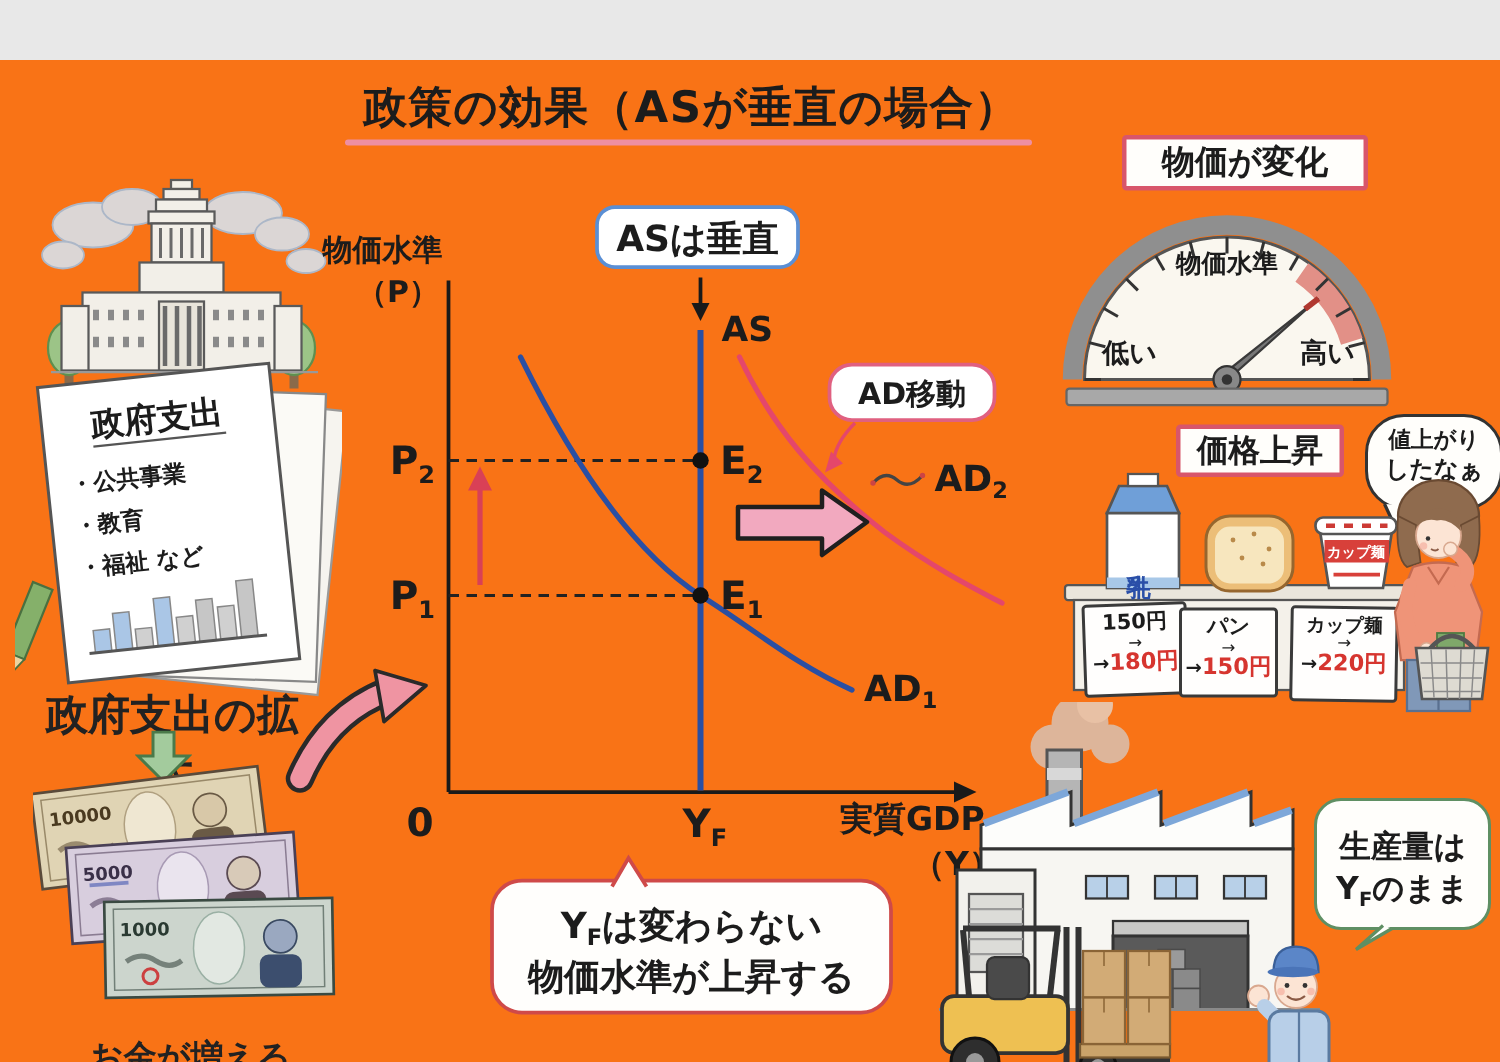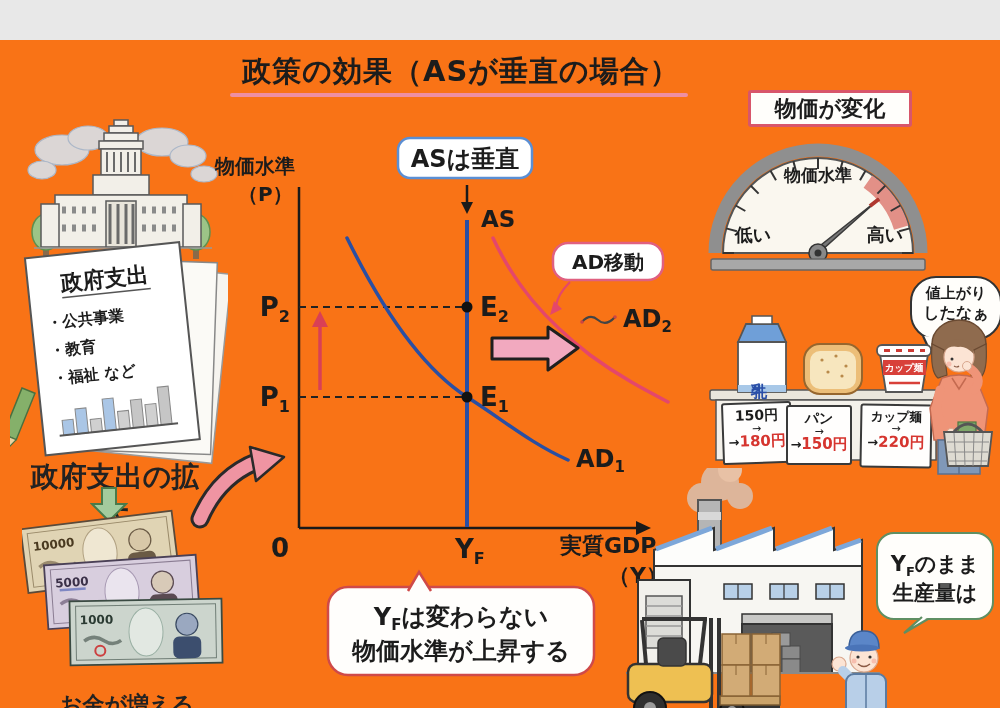--- a/index.html
+++ b/index.html
@@ -231,20 +231,21 @@
     <text x="115" y="46" text-anchor="middle" font-size="17" font-weight="bold" fill="#1c1c1c">物価水準</text>
     <text x="50" y="106" text-anchor="middle" font-size="18" font-weight="bold" fill="#1c1c1c">低い</text>
     <text x="182" y="106" text-anchor="middle" font-size="18" font-weight="bold" fill="#1c1c1c">高い</text>
     <polygon points="109,124 118,110 176,64" fill="#777" stroke="#3a3a3a" stroke-width="1.5"></polygon>
     <line x1="167" y1="71" x2="176" y2="64" stroke="#b03830" stroke-width="4"></line>
     <circle cx="115" cy="118" r="9" fill="#888" stroke="#333" stroke-width="1.5"></circle>
     <circle cx="115" cy="118" r="3.5" fill="#333"></circle>
     <rect x="8" y="124" width="214" height="11" rx="2" fill="#a8a8a8" stroke="#666" stroke-width="1.5"></rect>
   </svg>
 
+  <div class="abs jp red-box" style="left:784px;top:243px;width:106px;height:29px;line-height:29px;font-size:21px">価格上昇</div>
 
   <div class="abs jp bubble" style="left:910px;top:236px;width:88px;height:54px;padding-top:6px">
     <div style="font-size:15px;font-weight:bold">値上がり</div>
     <div style="font-size:16px;font-weight:bold">したなぁ</div>
     <svg class="abs" style="left:8px;bottom:-14px" width="26" height="16" viewBox="0 0 26 16">
       <path d="M3,0 L10,15 L20,1" fill="#fffefb" stroke="#333" stroke-width="2.2"></path>
     </svg>
   </div>
 
   <svg class="abs" style="left:704px;top:258px" width="300" height="175" viewBox="0 0 300 175">
@@ -418,20 +419,20 @@
         <circle cx="258" cy="189" r="1.6" fill="#333"></circle>
       <path d="M246,196 q6,5 12,0" stroke="#8a5a45" stroke-width="1.5" fill="none"></path>
       <circle cx="242" cy="193" r="2.5" fill="#f5b5a5" opacity="0.8"></circle>
         <circle cx="262" cy="193" r="2.5" fill="#f5b5a5" opacity="0.8"></circle>
       <rect x="238" y="250" width="14" height="16" fill="#8098b8" stroke="#5a7090" stroke-width="1.5"></rect>
       <rect x="258" y="250" width="14" height="16" fill="#8098b8" stroke="#5a7090" stroke-width="1.5"></rect>
     </g>
   </svg>
 
   <div class="abs jp" style="left:876px;top:492px;width:118px;height:88px;background:#fffefb;border:2.5px solid #5f8f63;border-radius:18px;text-align:center;padding-top:16px;box-sizing:border-box">
+    <div style="font-size:21px;font-weight:bold">生産量は</div>
     <div style="font-size:21px;font-weight:bold"><span>Y</span><sub style="font-size:13px">F</sub><span>のまま</span></div>
-    <div style="font-size:21px;font-weight:bold">生産量は</div>
     <svg class="abs" style="left:22px;bottom:-16px" width="30" height="18" viewBox="0 0 30 18">
       <path d="M22,1 L4,17 L28,3" fill="#fffefb" stroke="#5f8f63" stroke-width="2.2"></path>
     </svg>
   </div>
 
 </div>
 
 </body></html>

